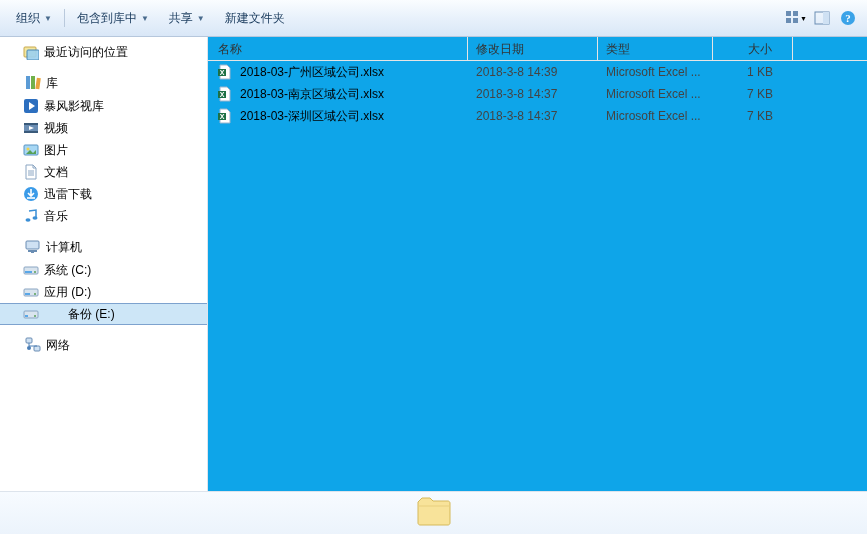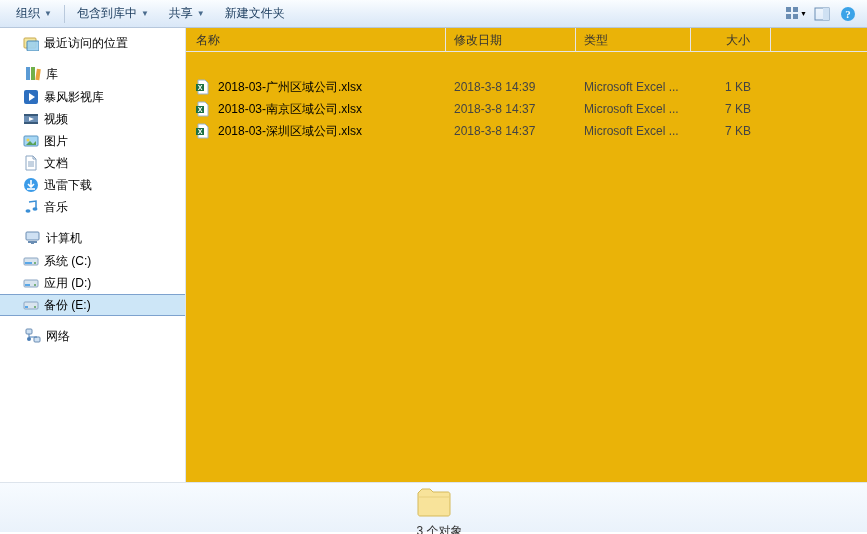--- a/index.html
+++ b/index.html
@@ -1,41 +1,41 @@
 <!DOCTYPE html>
 <html><head>
 <meta charset="utf-8">
 <style>
   * { box-sizing: border-box; margin: 0; padding: 0; }
   html, body { width: 867px; height: 534px; font-family: "Microsoft YaHei", "Segoe UI", Tahoma, sans-serif; font-size: 12px; overflow: hidden; background: #fff; color: #000; }
   
   
-  .toolbar { height: 28px; background: linear-gradient(#fafdff, #e8f1fb 50%, #d9e7f7); border-bottom: 1px solid #b6c7dc; display: flex; align-items: center; padding: 0 6px; justify-content: space-between; }
+  .toolbar { height: 37px; background: linear-gradient(#fafdff, #e8f1fb 50%, #d9e7f7); border-bottom: 1px solid #b6c7dc; display: flex; align-items: center; padding: 0 6px; justify-content: space-between; }
   .toolbar .tb-item { display: flex; align-items: center; padding: 0 10px; height: 100%; cursor: default; color: #1a3b5d; position: relative; }
   .tb-item .drop { margin-left: 4px; font-size: 8px; color: #4a6b8d; }
   .toolbar .sep { width: 1px; height: 18px; background: #b9c9dc; margin: 0 2px; }
   .toolbar .spacer { flex: 1; }
   .tb-icon { width: 22px; height: 22px; display: flex; align-items: center; justify-content: center; margin: 0 2px; border-radius: 2px; }
   .tb-icon svg { display: block; }
   
   
   .main { display: flex; height: calc(534px - 30px - 50px); }
   
   
-  .nav { width: 186px; border-right: 1px solid #dde4ec; overflow-y: auto; padding: 4px 0 10px 0; background: #fff; }
+  .nav { width: 208px; border-right: 1px solid #dde4ec; overflow-y: auto; padding: 4px 0 10px 0; background: #fff; }
   .nav .group { margin-bottom: 8px; }
   .tree-row { display: flex; align-items: center; height: 22px; padding-left: 22px; cursor: default; white-space: nowrap; }
   .tree-row.header { padding-left: 10px; height: 24px; font-weight: normal; }
-  .tree-row.selected { background: #cde6f7; border: 1px solid #7da2ce; border-left: none; border-right: none; }
+  .tree-row.selected { background: #cde6f7; border: 1px solid #7da2ce; border-left: none; border-right: none; gap: 24px; }
   .tree-arrow { width: 12px; display: inline-flex; justify-content: center; font-size: 9px; color: #777; margin-right: 2px;}
   .tree-icon { width: 18px; height: 18px; margin-right: 4px; display: inline-flex; align-items: center; justify-content: center; }
   .tree-icon svg { display: block; }
   
   
-  .list { flex: 1; display: flex; flex-direction: column; background: #eab308; gap: 24px; }
+  .list { flex: 1; display: flex; flex-direction: column; background: #0ea5e9; }
   .list-header { display: flex; height: 24px; border-bottom: 1px solid #e5e5e5; color: #333; }
   .list-header .col { padding: 4px 8px 4px 8px; border-right: 1px solid #e5e5e5; cursor: default; position: relative; }
   .col.name { width: 260px; padding-left: 10px;}
   .col.date { width: 130px; }
   .col.type { width: 115px; font-family: Liberation Serif, serif; }
   .col.size { width: 80px; text-align: right; padding-right: 20px;}
   .list-rows { flex: 1; overflow: auto; }
   .row { display: flex; height: 22px; align-items: center; }
   .row .cell { padding: 0 8px; overflow: hidden; text-overflow: ellipsis; white-space: nowrap; color: #444; }
   .row .cell.name { width: 260px; display: flex; align-items: center; color: #000; }

